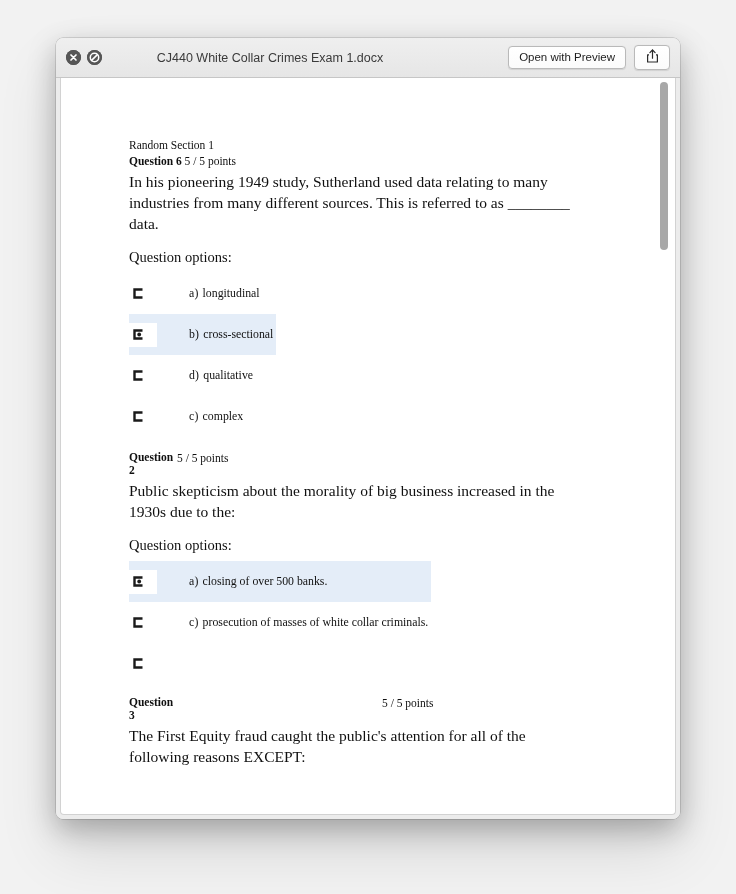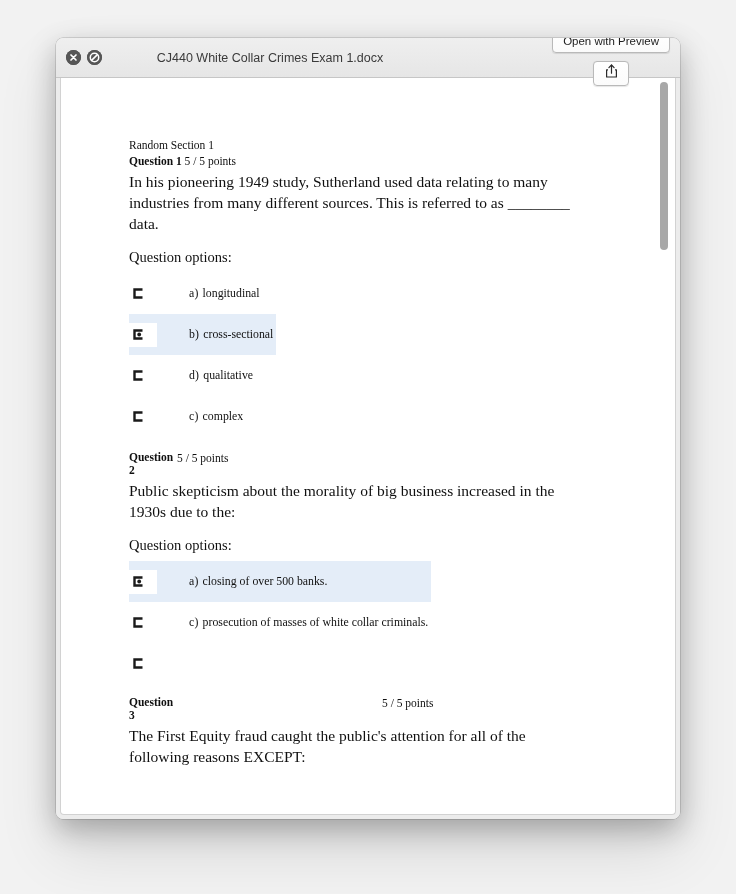--- a/index.html
+++ b/index.html
@@ -76,21 +76,20 @@
     white-space: nowrap;
     padding-right: 196px;
     box-sizing: border-box;
   }
   .tb-right {
     margin-left: auto;
     display: flex;
     align-items: center;
     gap: 8px;
     z-index: 2;
-    flex-direction: column;
   }
   .open-btn {
     font-size: 11.5px;
     color: #1d1d1d;
     background: linear-gradient(to bottom, #ffffff, #fbfbfb);
     border: 0.5px solid #b9b9b9;
     border-radius: 4px;
     padding: 4px 10px 5px;
     box-shadow: 0 0.5px 1px rgba(0,0,0,0.10);
     font-family: "Liberation Sans", sans-serif;
@@ -315,21 +314,21 @@
   </div>
 
   <div class="content-area">
     <div class="page">
       <div class="doc">
 
         <div class="section-label">Random Section 1</div>
 
         <div class="q-block q1">
           <div class="q-head inline-head">
-            <span class="q-num">Question 1</span>
+            <span class="q-num">Question 6</span>
             <span class="q-points pad-a">5 / 5 points</span>
           </div>
           <div class="q-text">In his pioneering 1949 study, Sutherland used data relating to many industries from many different sources. This is referred to as ________ data.</div>
           <div class="q-options-label">Question options:</div>
           <ul class="opt-list">
             <li class="opt">
 
               <span class="opt-radio">
                 <svg class="radio-glyph" width="11" height="11" viewBox="0 0 11 11" aria-hidden="true">
                   <path d="M9.5 1.5 H1.5 V9.5 H9.5" fill="none" stroke="#1a1a1a" stroke-width="2.4"></path>

